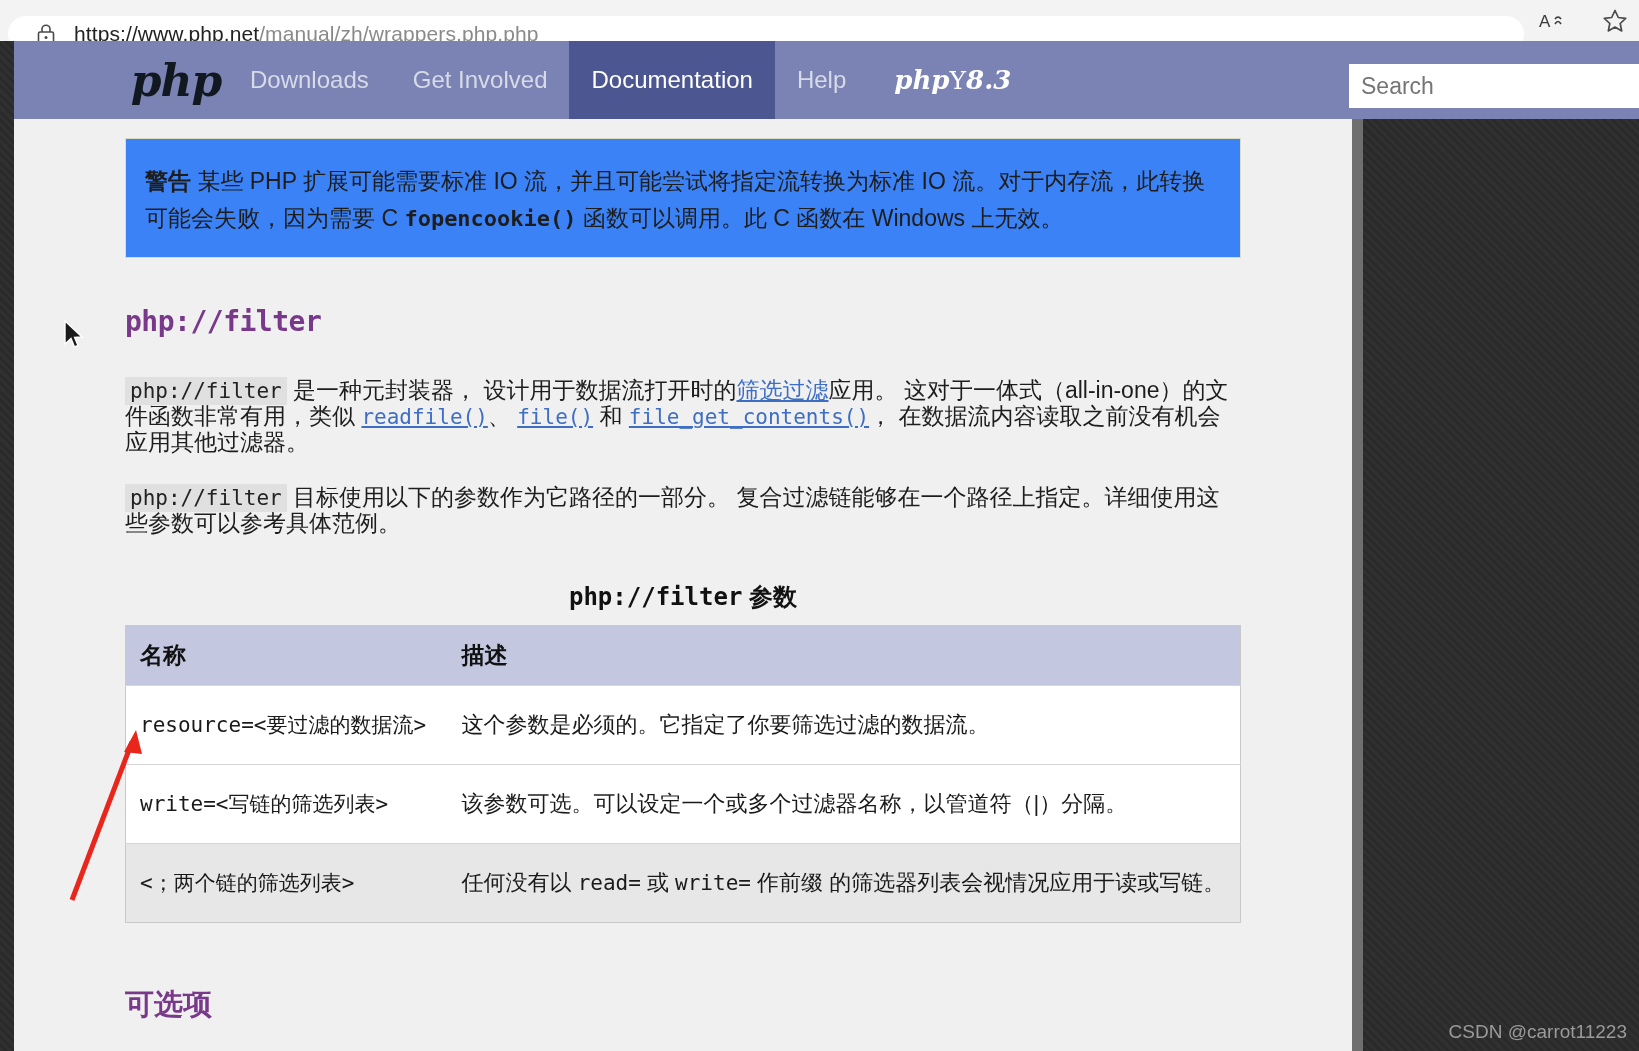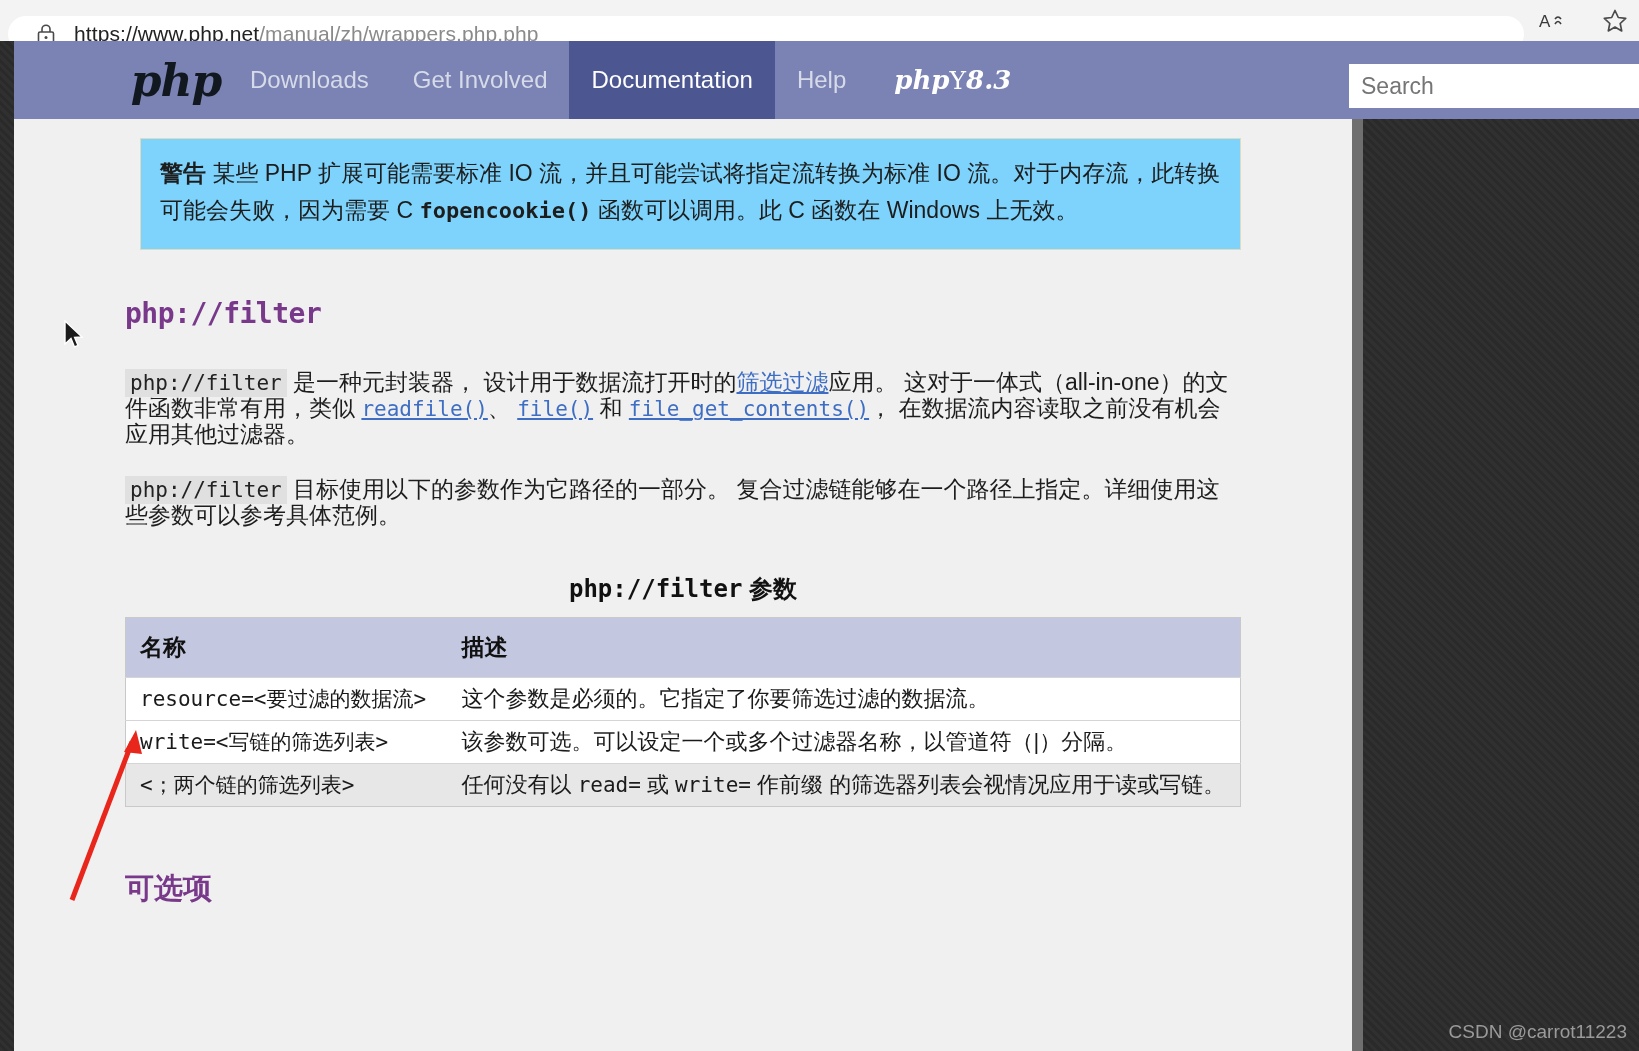--- a/index.html
+++ b/index.html
@@ -100,26 +100,25 @@
     position: absolute; top: 119px; left: 14px;
     width: 1338px; height: 932px;
     background: #f0f0f0;
     overflow: hidden;
   }
   #content-inner { padding: 0 111px 0 111px; }
 
   
   #warning-box {
     margin-top: 19px;
-    background: #7dd3fc;
+    background: #3b82f6;
     border: 1px solid #dcdcc0;
-    padding: 16px 19px 20px 19px;
+    padding: 24px 19px 20px 19px;
     font-size: 23px; line-height: 37px;
     color: #1d1d1d;
-    margin-left: 15px;
   }
   #warning-box b { font-weight: 700; }
   .mono-b { font-family: "DejaVu Sans Mono", monospace; font-weight: 700; font-size: 22px; }
 
   
   #filter-heading {
     margin: 47px 0 0 0;
     font-size: 28px; font-weight: 700;
     color: #79398a;
     font-family: "DejaVu Sans Mono", monospace;
@@ -158,21 +157,21 @@
   }
   #params-table th {
     background: #c3c8e0;
     text-align: left;
     font-size: 23px; font-weight: 700;
     color: #111;
     padding: 14px 14px;
   }
   #params-table th.c1 { width: 322px; }
   #params-table td {
-    padding: 6px 14px;
+    padding: 24px 14px;
     font-size: 22px;
     color: #1a1a1a;
     border-top: 1px solid #d5d5d5;
     vertical-align: middle;
   }
   #params-table td.name {
     font-family: "DejaVu Sans Mono", monospace;
     font-size: 21px;
   }
   #params-table tr.odd td { background: #ffffff; }

